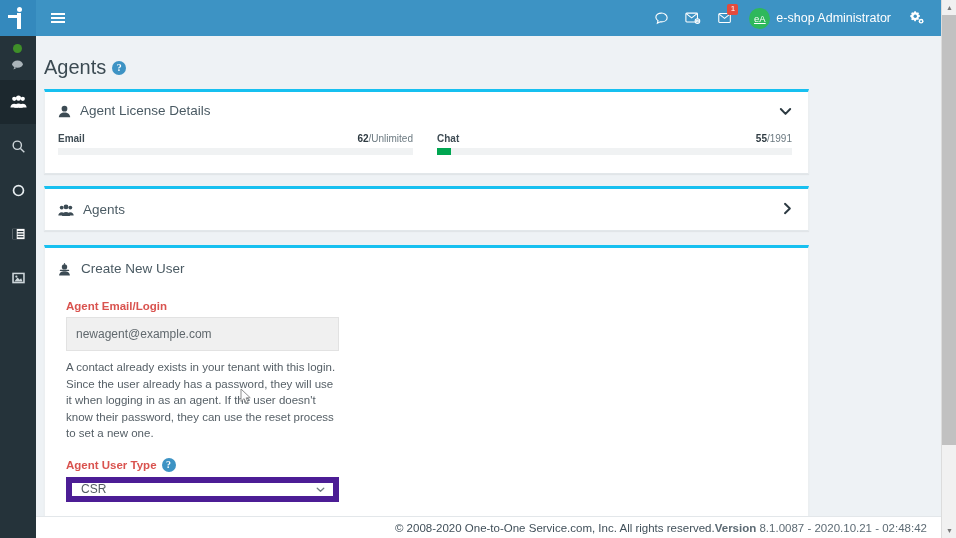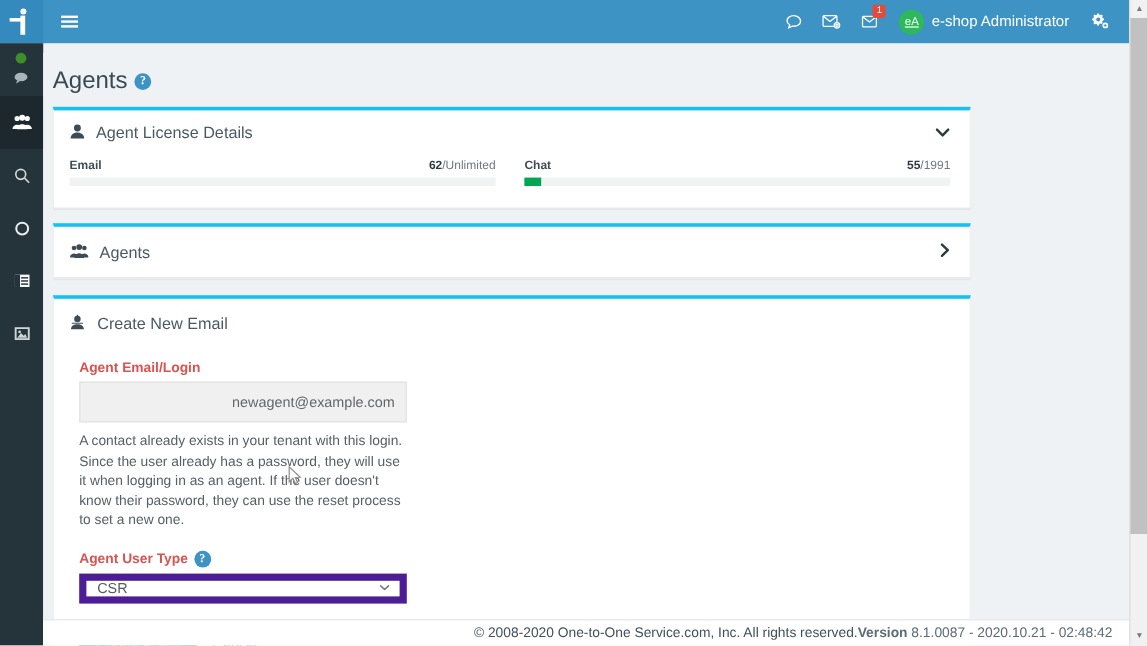--- a/index.html
+++ b/index.html
@@ -109,21 +109,21 @@
     border-left: 1px solid #eceff1;
     border-right: 1px solid #eceff1;
     margin-bottom: 12px;
     box-shadow: 0 1px 1px rgba(0,0,0,.05);
   }
   .panel-head {
     display: flex; align-items: center; justify-content: space-between;
     padding: 11px 16px 11px 13px;
     cursor: pointer;
   }
-  .panel-head-left { display: flex; align-items: flex-start; gap: 9px; }
+  .panel-head-left { display: flex; align-items: flex-end; gap: 9px; }
   .panel-title { font-size: 13.5px; color: #4a5a63; }
   .panel-icon { color: #3c4b54; display: flex; align-items: center; }
   .chev { color: #2c3a42; font-size: 15px; font-weight: bold; line-height: 1; }
 
   .panel-body { padding: 4px 16px 18px 13px; }
 
   .license-row { display: flex; gap: 24px; }
   .license-col { flex: 1 1 0; min-width: 0; }
   .license-head {
     display: flex; align-items: baseline; justify-content: space-between;
@@ -136,21 +136,21 @@
   .fill { height: 7px; background: #00a651; }
 
   
   .form-label {
     font-size: 11.5px; font-weight: bold; color: #d9534f;
     margin: 12px 0 5px 0; display: flex; align-items: center; gap: 5px;
   }
   .email-box {
     width: 273px; height: 25px; background: #f0f0f0;
     border: 1px solid #e2e2e2; display: flex; align-items: center;
-    padding: 16px 9px; font-size: 12px; color: #60686d; justify-content: flex-end;
+    padding: 16px 9px; font-size: 12px; color: #60686d;
   }
   .help-text {
     width: 276px; margin: 8px 0 0 0; font-size: 11.5px; line-height: 16.5px;
     color: #555f66;
   }
   .select-box {
     position: relative; width: 273px; height: 25px;
     border: 6px solid #4c1d95; background: #fff;
     display: flex; align-items: center; padding: 0 9px;
     font-size: 12px; color: #545d63; cursor: pointer;
@@ -395,21 +395,21 @@
         <div class="panel-head" style="padding-top:13px;padding-bottom:6px;cursor:default;">
           <div class="panel-head-left" style="gap:10px;">
             <span class="panel-icon">
               <svg width="13" height="13" viewBox="0 0 14 14" fill="#3c4b54">
                 <rect x="6.4" y="0.2" width="1.2" height="1.6"></rect>
                 <circle cx="7" cy="4.2" r="2.9"></circle>
                 <rect x="1.9" y="7.4" width="10.2" height="1.1" rx="0.5"></rect>
                 <path d="M1.2 13.4c0-3 2.6-4.6 5.8-4.6s5.8 1.6 5.8 4.6z"></path>
               </svg>
             </span>
-            <span class="panel-title">Create New Email</span>
+            <span class="panel-title">Create New User</span>
           </div>
         </div>
 
         <div class="panel-body" style="padding:6px 16px 20px 21px;">
 
           <div class="form-label">
             <span>Agent Email/Login</span>
           </div>
 
           <div class="email-box">

